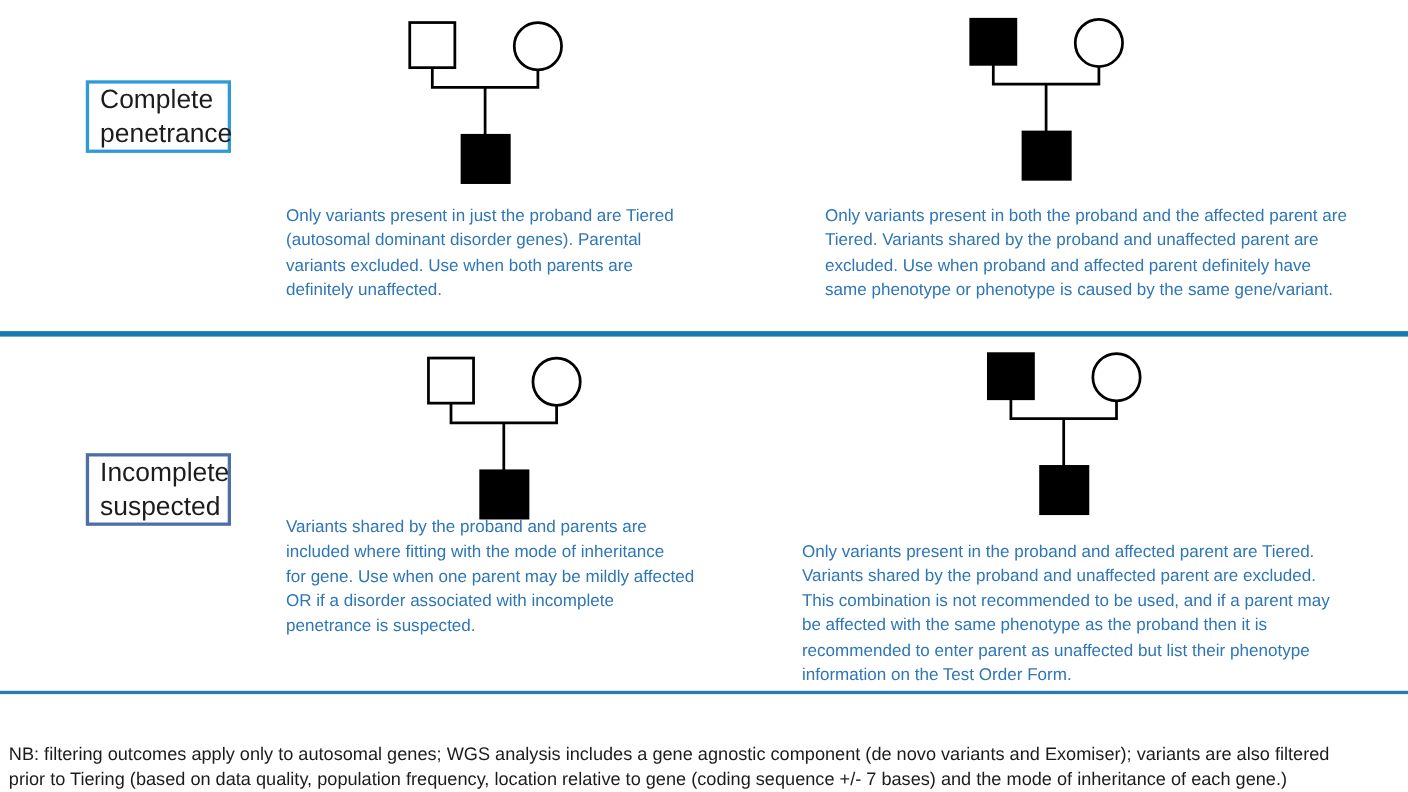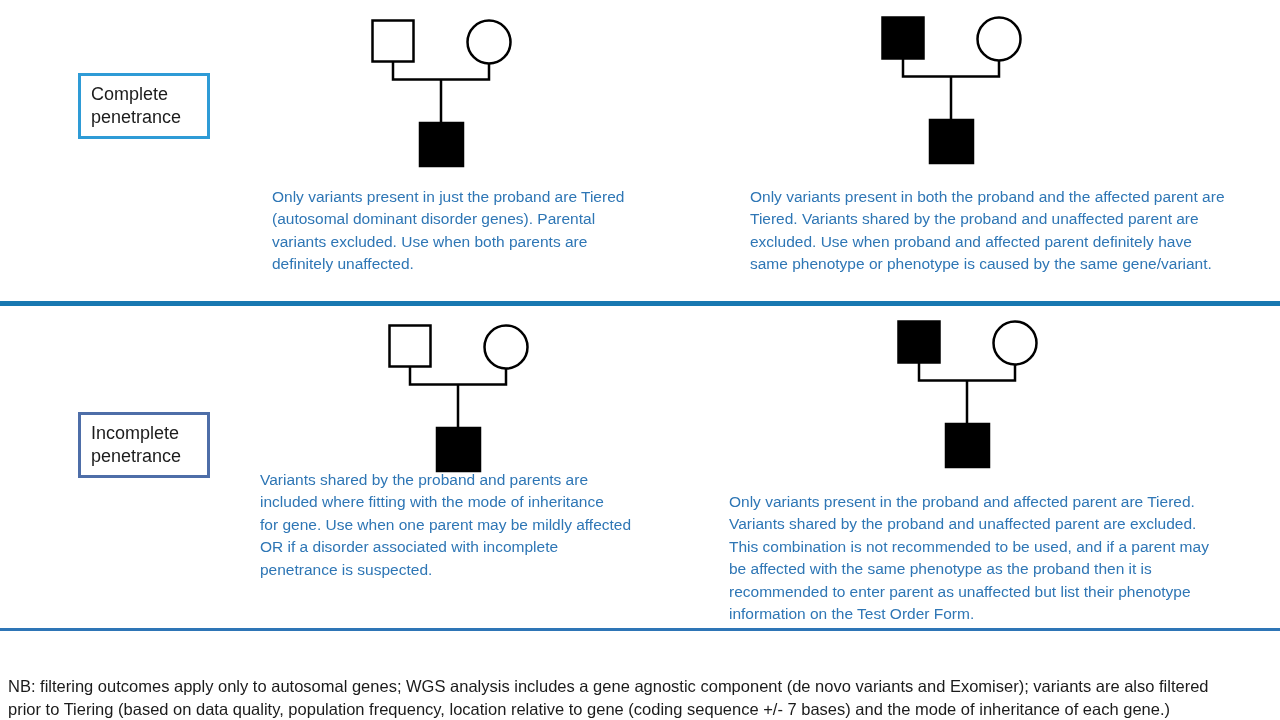--- a/index.html
+++ b/index.html
@@ -4,29 +4,29 @@
 <style>
   html,body{margin:0;padding:0;background:#ffffff;}
   .slide{
     position:relative;width:1280px;height:720px;overflow:hidden;background:#ffffff;
     font-family:"Liberation Sans", sans-serif;
   }
   .label-box{
     position:absolute;left:78px;width:132px;height:66px;
     display:flex;align-items:center;justify-content:flex-start;
     padding-left:10px;box-sizing:border-box;
-    font-size:18px;line-height:1.3;color:#1c1c1c;background:#ffffff;
+    font-size:24px;line-height:1.3;color:#1c1c1c;background:#ffffff;
   }
   .label-box.complete{top:73px;border:3px solid var(--complete-box-border,#2E9BD6);}
   .label-box.incomplete{top:412px;border:3px solid var(--incomplete-box-border,#4E6EA8);}
   .caption{
     position:absolute;color:var(--accent-text,#2E76B5);
     font-size:15.5px;line-height:22.4px;white-space:pre-line;
   }
-  .caption.c1{left:272px;top:186px;width:430px;}
+  .caption.c1{left:260px;top:186px;width:430px;}
   .caption.c2{left:750px;top:186px;width:550px;}
   .caption.c3{left:260px;top:469px;width:440px;}
   .caption.c4{left:729px;top:491px;width:562px;}
   .divider{
     position:absolute;left:0;top:301px;width:1280px;height:5px;
     background:var(--divider,#1878B1);
   }
   .thin-line{
     position:absolute;left:0;top:628px;width:1280px;height:3px;
     background:var(--thin-line,#2E75B6);
@@ -69,21 +69,21 @@
 variants excluded. Use when both parents are
 definitely unaffected.</div>
   <div class="caption c2">Only variants present in both the proband and the affected parent are
 Tiered. Variants shared by the proband and unaffected parent are
 excluded. Use when proband and affected parent definitely have
 same phenotype or phenotype is caused by the same gene/variant.</div>
 
   <div class="divider"></div>
 
   <div class="label-box incomplete">
-    <span>Incomplete penetrance</span>
+    <span>Incomplete suspected</span>
   </div>
 
   <svg class="pedigree p3" viewBox="0 0 148 154">
     <path d="M23 43.5 V61.5 H119 V45.5 M71 61.5 V105" fill="none" stroke="#000" stroke-width="2.5"></path>
     <rect x="2.5" y="2.5" width="41" height="41" stroke="#000" stroke-width="2.5" fill="#ffffff"></rect>
     <circle cx="119" cy="24" r="21.5" stroke="#000" stroke-width="2.5" fill="#ffffff"></circle>
     <rect x="50" y="105" width="43" height="43" stroke="#000" stroke-width="2.5" fill="#000000"></rect>
   </svg>
 
   <svg class="pedigree p4" viewBox="0 0 148 154">

